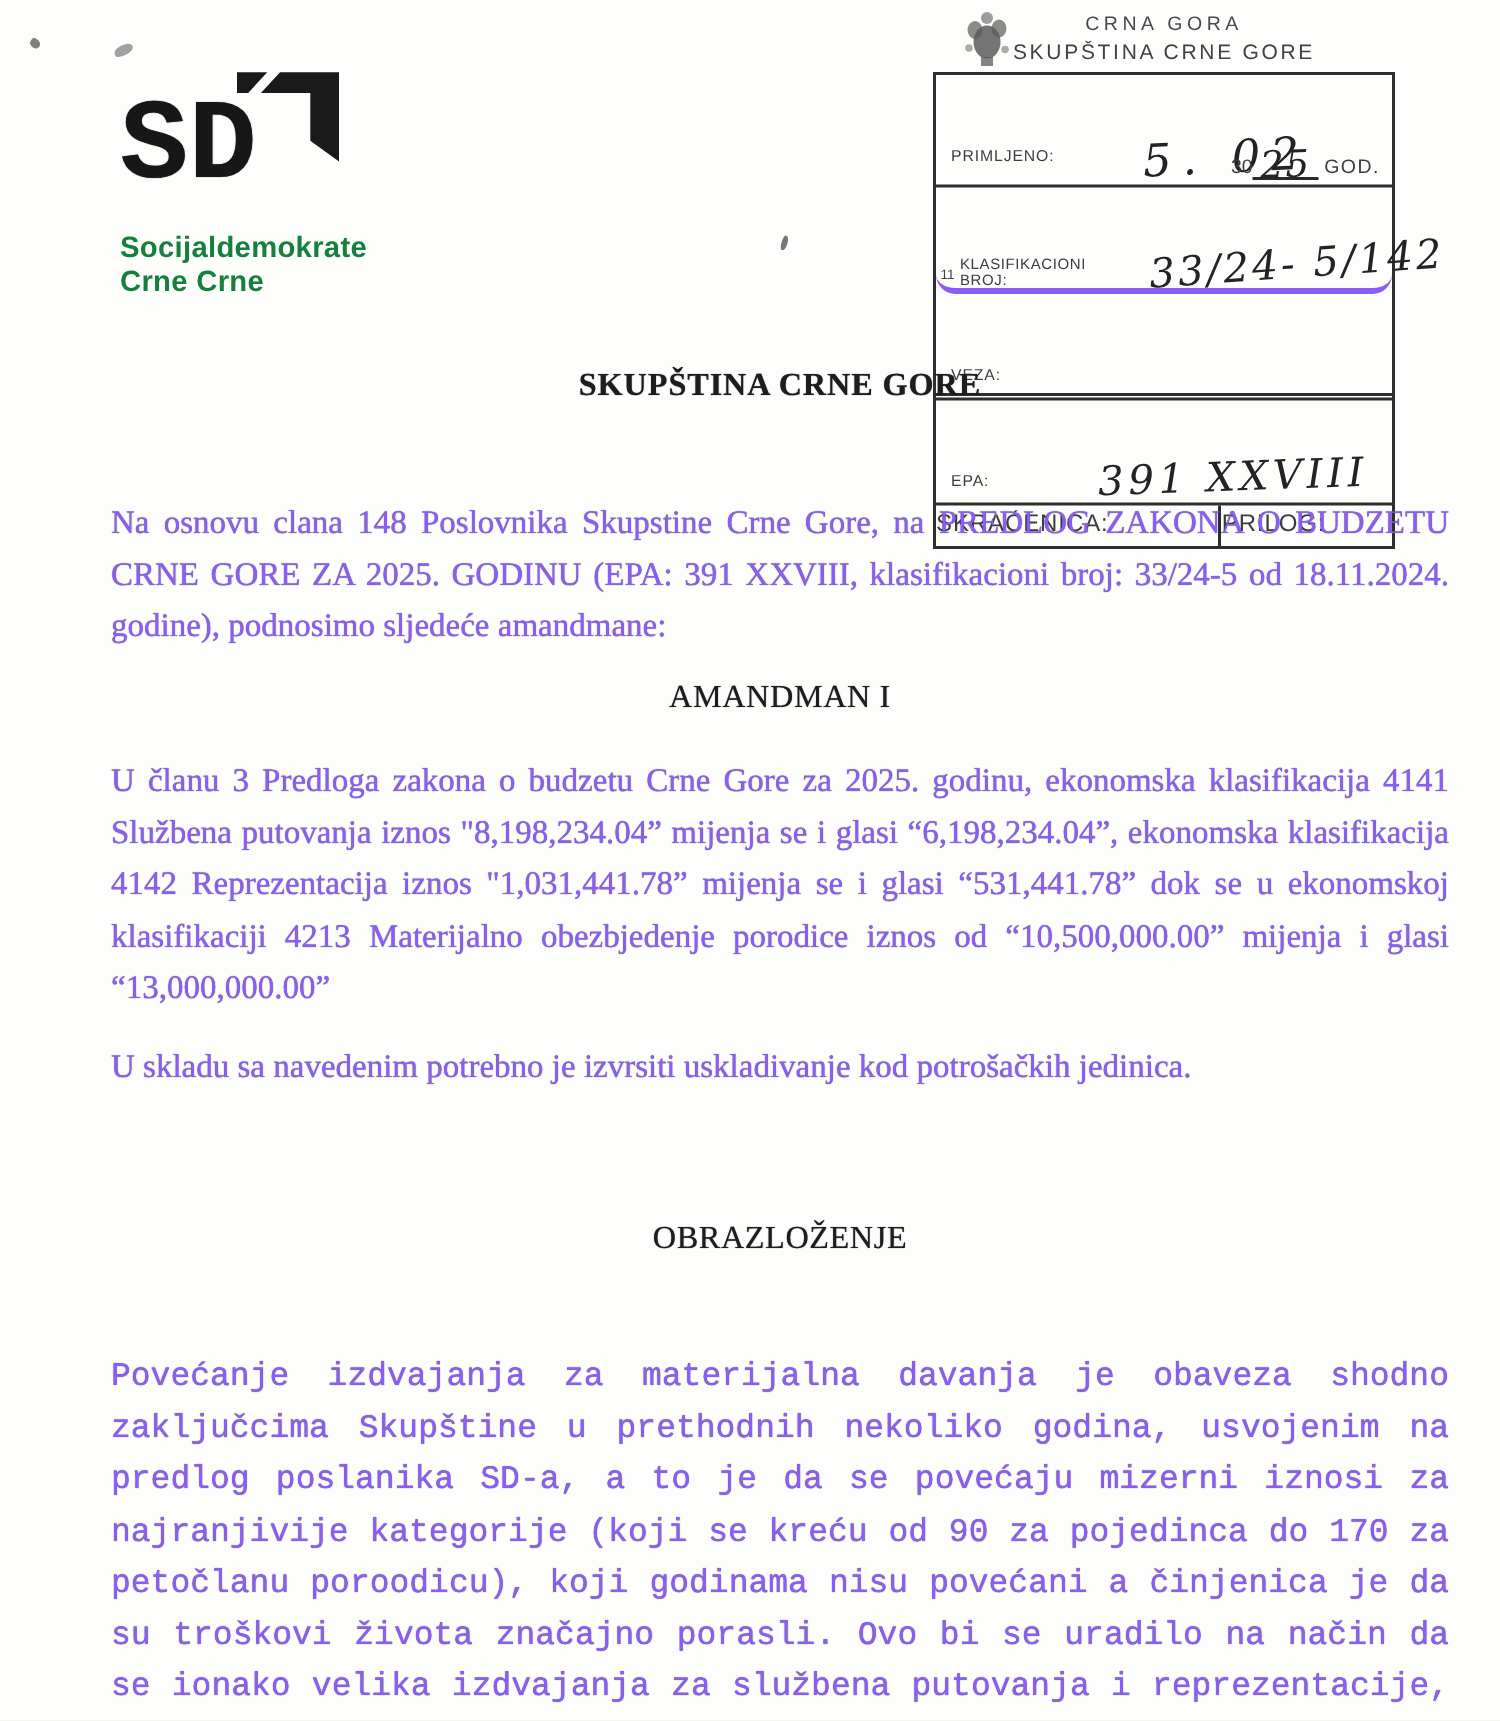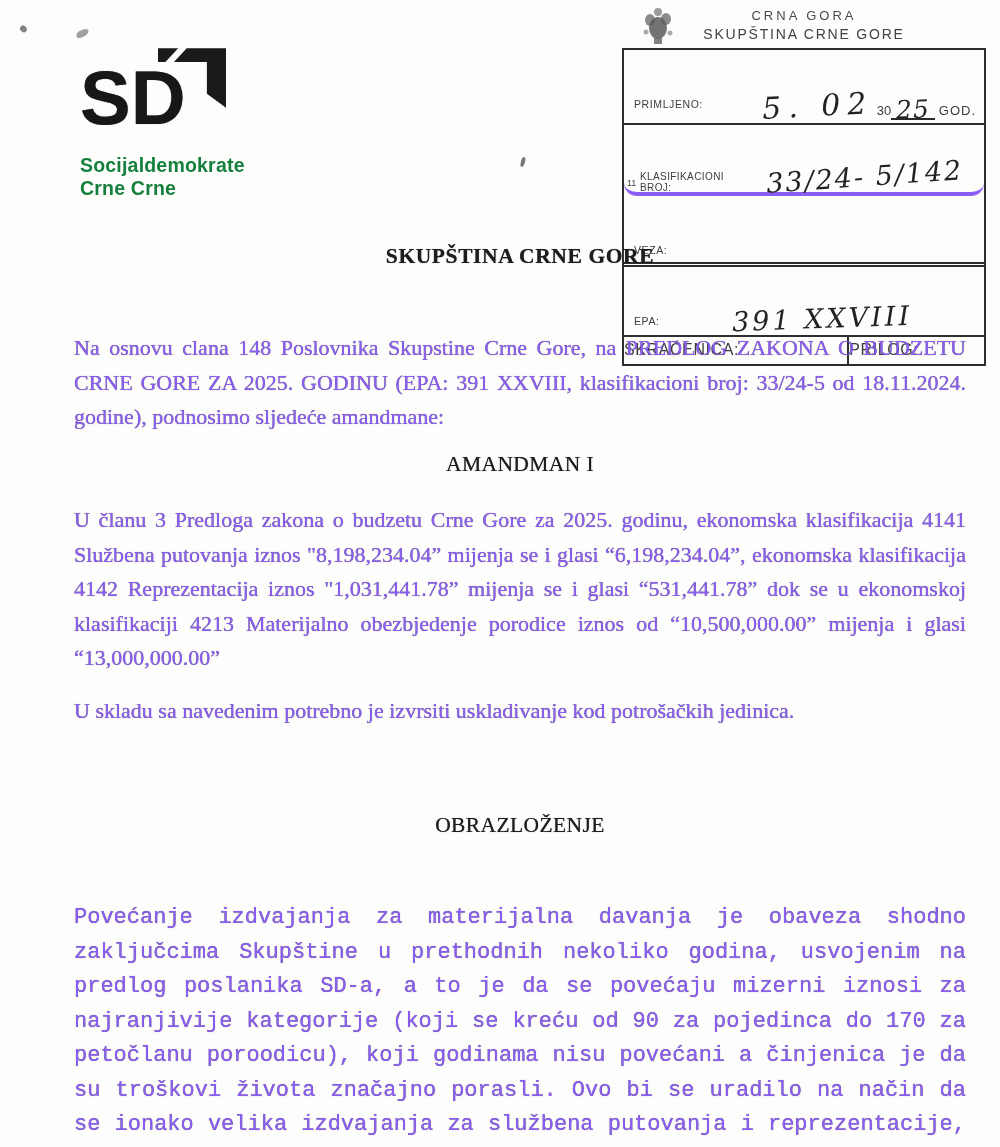--- a/index.html
+++ b/index.html
@@ -18,34 +18,34 @@
   
   .mark { position: absolute; background: #555; opacity: .75; border-radius: 40% 60% 50% 50%; }
   .mark1 { left: 20px; top: 26px; width: 7px; height: 6px; transform: rotate(35deg); }
   .mark2 { left: 76px; top: 30px; width: 13px; height: 7px; transform: rotate(-18deg); opacity:.55; border-radius: 60% 40% 70% 30%; }
   .mark3 { left: 521px; top: 157px; width: 4px; height: 10px; transform: rotate(14deg); opacity:.8; border-radius: 50% 50% 60% 40%; }
 
   
   .logo { position: absolute; left: 80px; top: 44px; width: 240px; }
   .logo-letters {
     position: absolute; left: 0; top: 16px;
-    font-family: Liberation Sans, sans-serif;
+    font-family: Liberation Mono, monospace;
     font-weight: bold; font-size: 76px; line-height: 76px;
     letter-spacing: 0px; color: #171717;
   }
   .logo-corner { position: absolute; left: 78px; top: 4px; }
   .logo-sub {
     position: absolute; left: 0; top: 110px;
     font-family: "Liberation Sans", sans-serif;
     font-weight: bold; font-size: 19.5px; line-height: 23px; color: #15803d;
     letter-spacing: 0.2px; white-space: nowrap;
   }
 
   
-  .stamp { position: absolute; left: 622px; top: 2px; width: 364px; font-family: "Liberation Sans", sans-serif; }
+  .stamp { position: absolute; left: 622px; top: 2px; width: 308px; font-family: "Liberation Sans", sans-serif; }
   .stamp-coa { position: absolute; left: 18px; top: 2px; opacity: .85; }
   .stamp-head { text-align: center; color: #4a4a4a; }
   .stamp-head-l1 { font-size: 13px; letter-spacing: 3px; margin-top: 6px; }
   .stamp-head-l2 { font-size: 14px; letter-spacing: 1.8px; margin-top: 3px; color: #424242; }
   .stamp-box { margin-top: 6px; border: 2px solid #2e2e2e; background: rgba(255,255,255,0.0); }
   .srow { position: relative; margin-top: 44px; }
   .srow .lbl {
     position: absolute; left: 10px; top: 4px;
     font-size: 10.5px; letter-spacing: 0.6px; color: #3d3d3d;
   }

